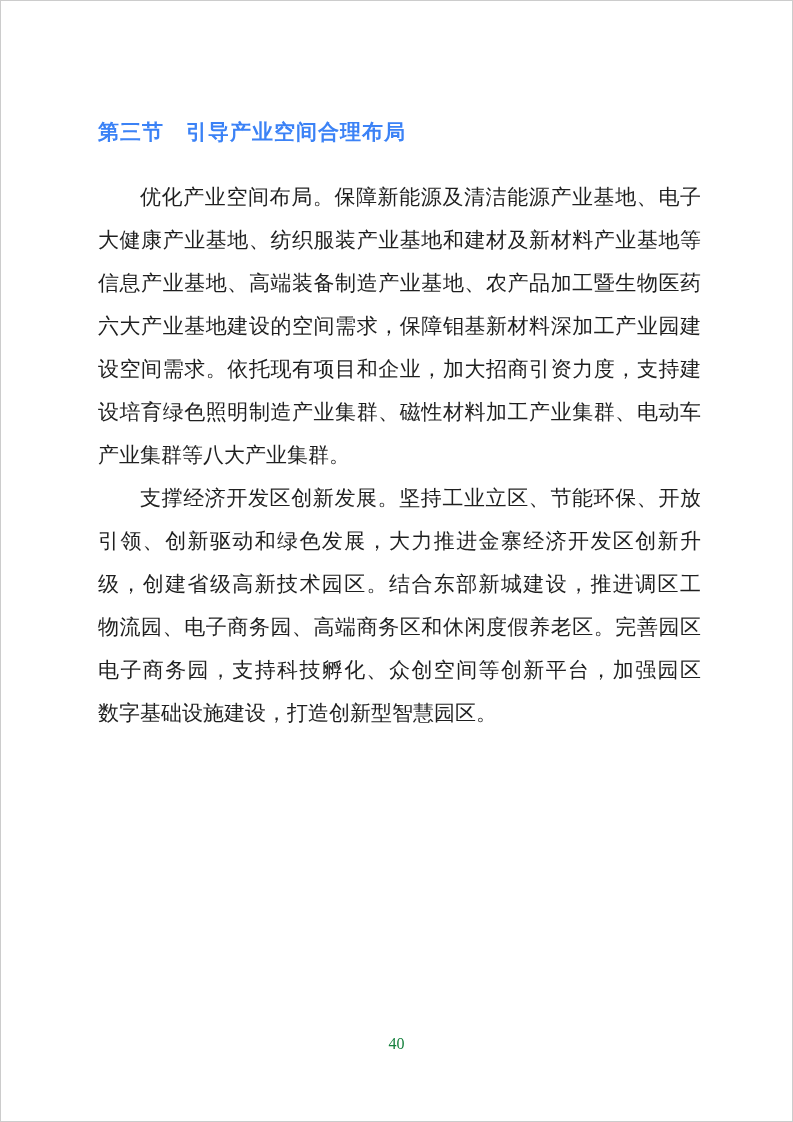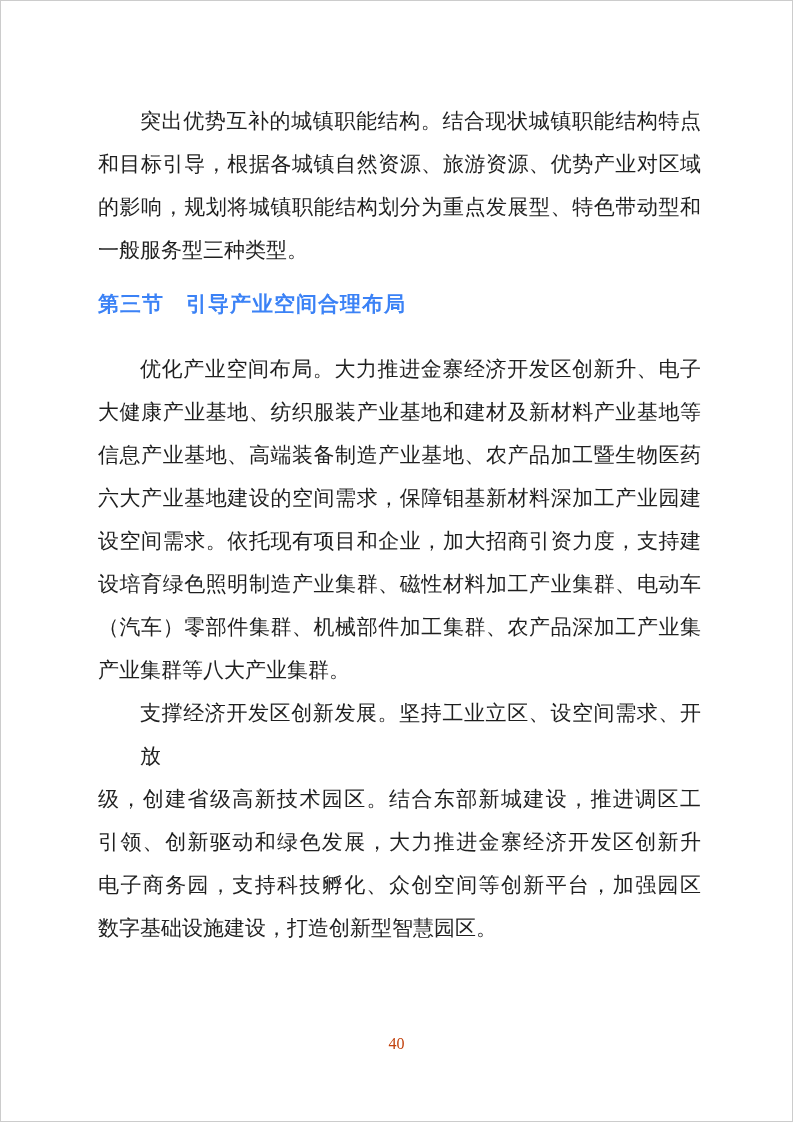--- a/index.html
+++ b/index.html
@@ -42,53 +42,47 @@
     color: #3b82f6;
   }
   .page-number {
     position: absolute;
     left: 0;
     top: 1034px;
     width: 100%;
     text-align: center;
     font-family: "Liberation Serif", "DejaVu Serif", serif;
     font-size: 16px;
-    color: #c2410c;
+    color: #15803d;
   }
 </style>
 </head>
 <body>
 
 <div class="page">
   <div class="content">
 
-    <div class="para">
-      <div class="line line-first">突出优势互补的城镇职能结构。结合现状城镇职能结构特点</div>
-      <div class="line">和目标引导，根据各城镇自然资源、旅游资源、优势产业对区域</div>
-      <div class="line">的影响，规划将城镇职能结构划分为重点发展型、特色带动型和</div>
-      <div class="line line-last">一般服务型三种类型。</div>
-    </div>
 
     <h2 class="section-heading">第三节　引导产业空间合理布局</h2>
 
     <div class="para">
-      <div class="line line-first">优化产业空间布局。大力推进金寨经济开发区创新升、电子</div>
+      <div class="line line-first">优化产业空间布局。保障新能源及清洁能源产业基地、电子</div>
       <div class="line">大健康产业基地、纺织服装产业基地和建材及新材料产业基地等</div>
       <div class="line">信息产业基地、高端装备制造产业基地、农产品加工暨生物医药</div>
       <div class="line">六大产业基地建设的空间需求，保障钼基新材料深加工产业园建</div>
       <div class="line">设空间需求。依托现有项目和企业，加大招商引资力度，支持建</div>
       <div class="line">设培育绿色照明制造产业集群、磁性材料加工产业集群、电动车</div>
-      <div class="line">（汽车）零部件集群、机械部件加工集群、农产品深加工产业集</div>
       <div class="line line-last">产业集群等八大产业集群。</div>
     </div>
 
     <div class="para">
-      <div class="line line-first">支撑经济开发区创新发展。坚持工业立区、设空间需求、开放</div>
+      <div class="line line-first">支撑经济开发区创新发展。坚持工业立区、节能环保、开放</div>
+      <div class="line">引领、创新驱动和绿色发展，大力推进金寨经济开发区创新升</div>
       <div class="line">级，创建省级高新技术园区。结合东部新城建设，推进调区工</div>
-      <div class="line">引领、创新驱动和绿色发展，大力推进金寨经济开发区创新升</div>
+      <div class="line">物流园、电子商务园、高端商务区和休闲度假养老区。完善园区</div>
       <div class="line">电子商务园，支持科技孵化、众创空间等创新平台，加强园区</div>
       <div class="line line-last">数字基础设施建设，打造创新型智慧园区。</div>
     </div>
 
   </div>
 
   <div class="page-number">40</div>
 </div>
 
 </body></html>

